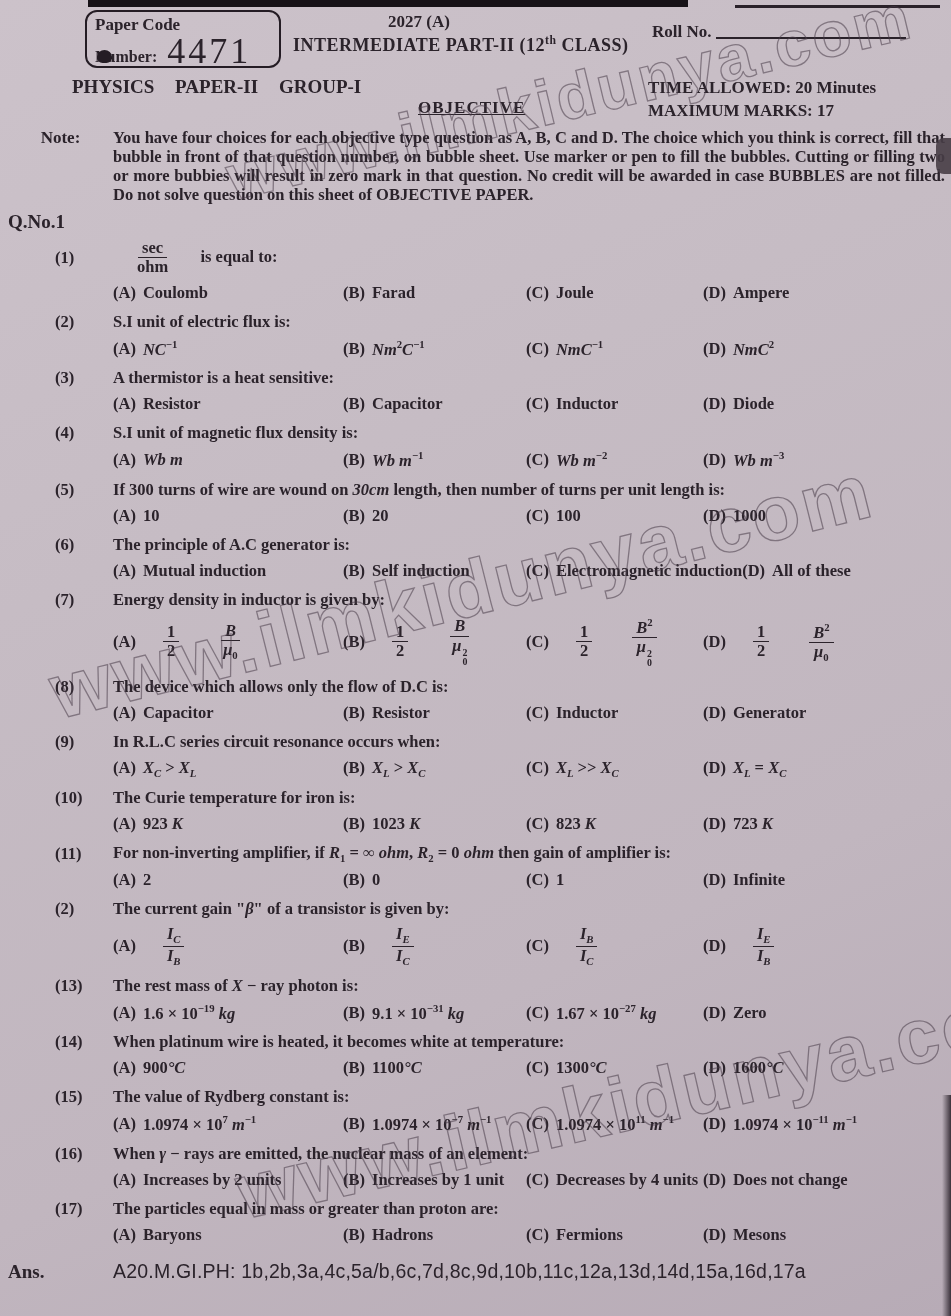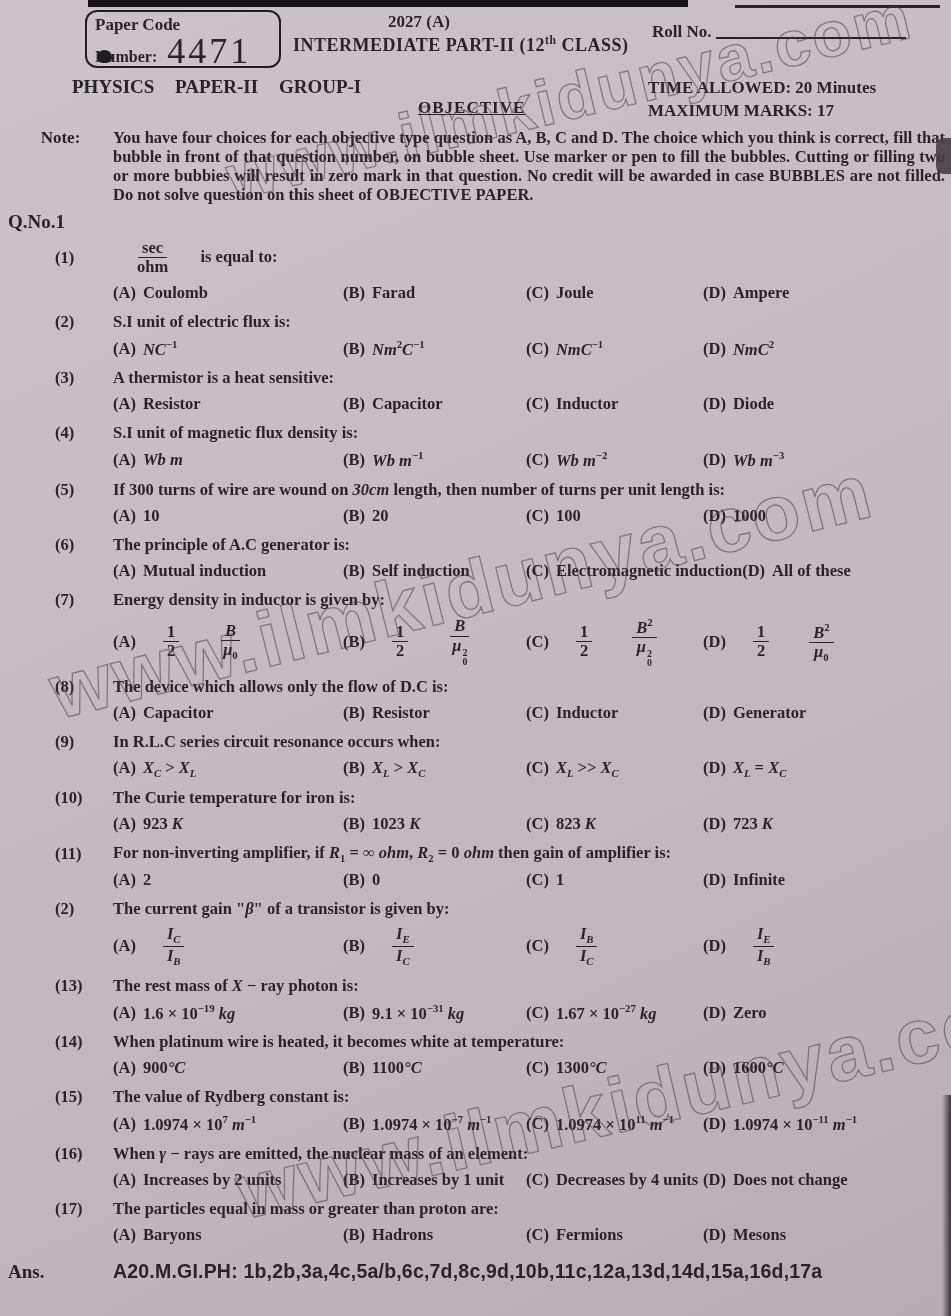--- a/index.html
+++ b/index.html
@@ -57,21 +57,21 @@
   .opt:nth-child(3){min-width:177px;}
   .opt .olabel{margin-right:7px;}
   sup,sub{font-size:.65em;text-align:right;}
   .frac{display:inline-flex;flex-direction:column;align-items:center;vertical-align:middle;margin:0 20px;line-height:1.12;}
   .frac .t{border-bottom:1.4px solid #2b232b;padding:0 4px;}
   .frac .b{padding:0 4px;}
   .ss{display:inline-flex;flex-direction:column;line-height:.95;font-size:.6em;vertical-align:-.5em;margin-left:1px;}
   
   .ansrow{display:flex;align-items:baseline;padding:6px 0 0 8px;font-family:"Liberation Sans",sans-serif;}
   .ansrow .alabel{font-weight:700;font-size:19px;width:105px;flex:0 0 105px;font-family:"Liberation Serif",serif;}
-  .ansrow .atext{font-weight:700;font-size:19.5px;letter-spacing:.2px;}
+  .ansrow .atext{font-weight:400;font-size:19.5px;letter-spacing:.2px;}
 </style>
 </head>
 <body>
 
 <div class="page">
 
   <div class="topbar"></div>
   <div class="topline"></div>
   <div class="blob-right"></div>
   <div class="edge-strip"></div>

